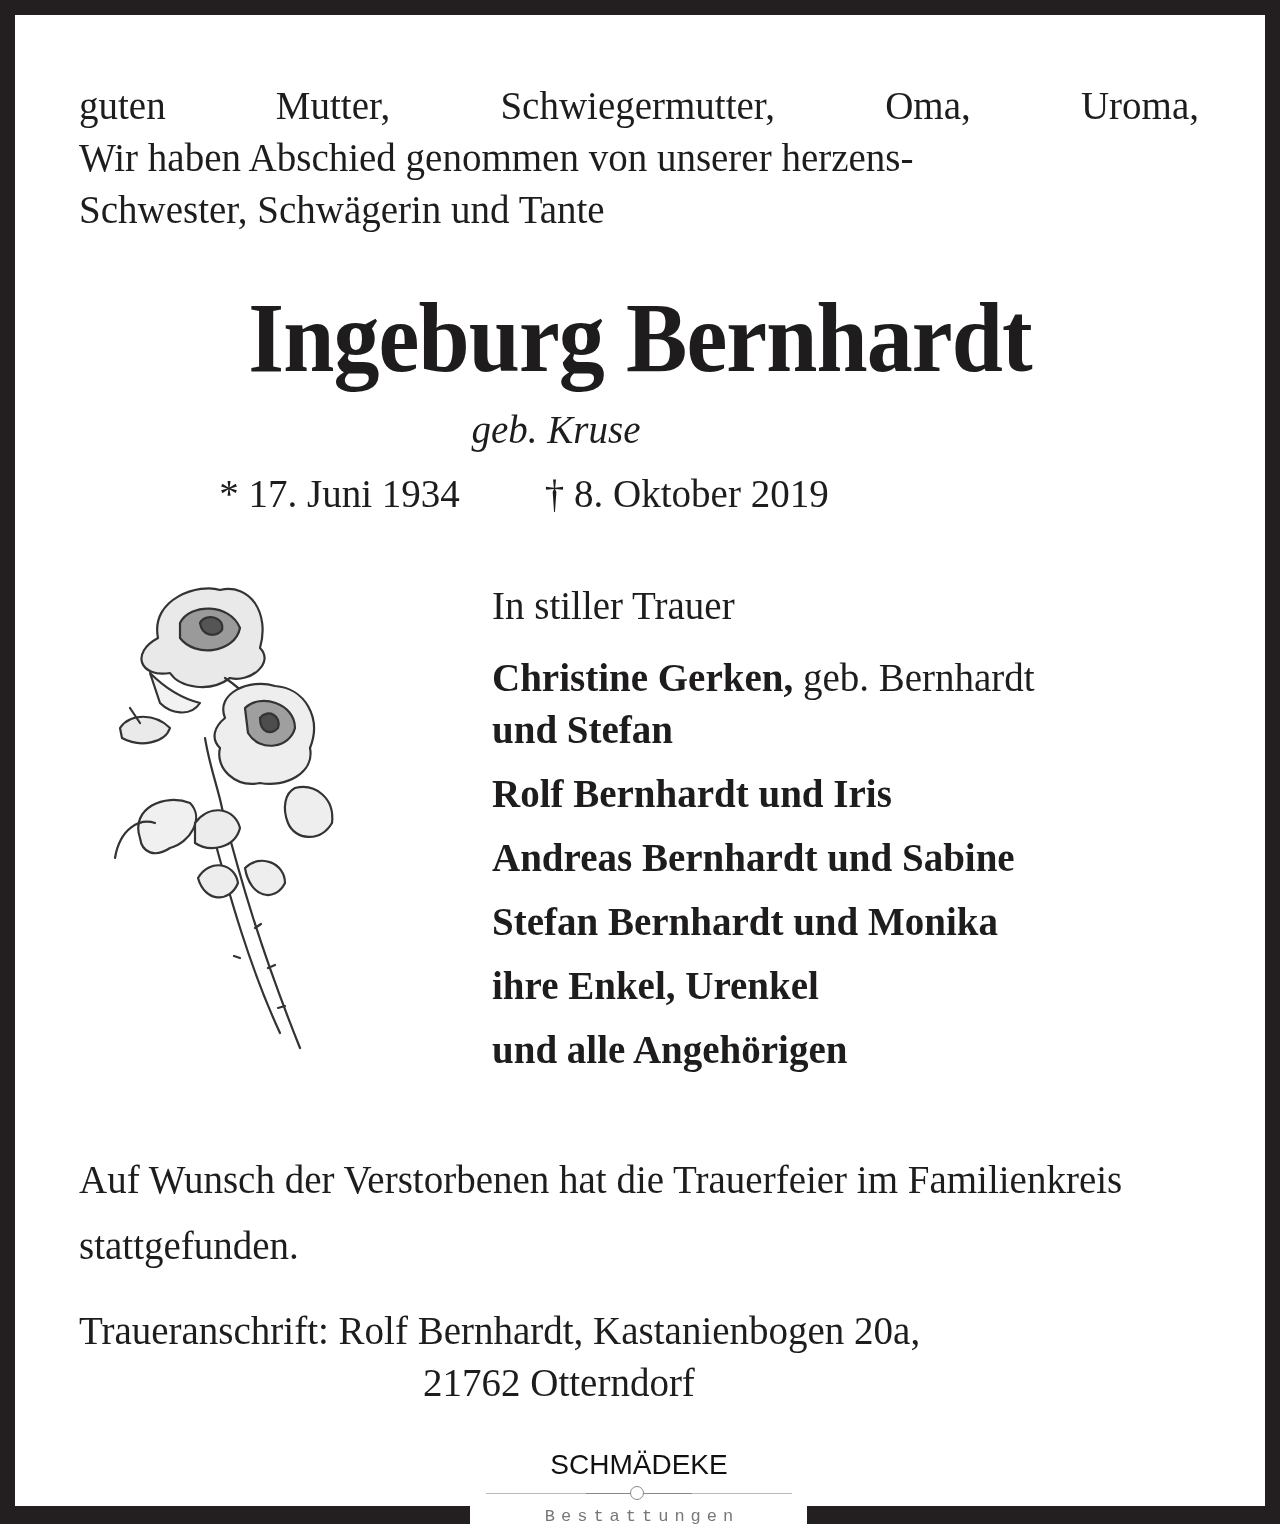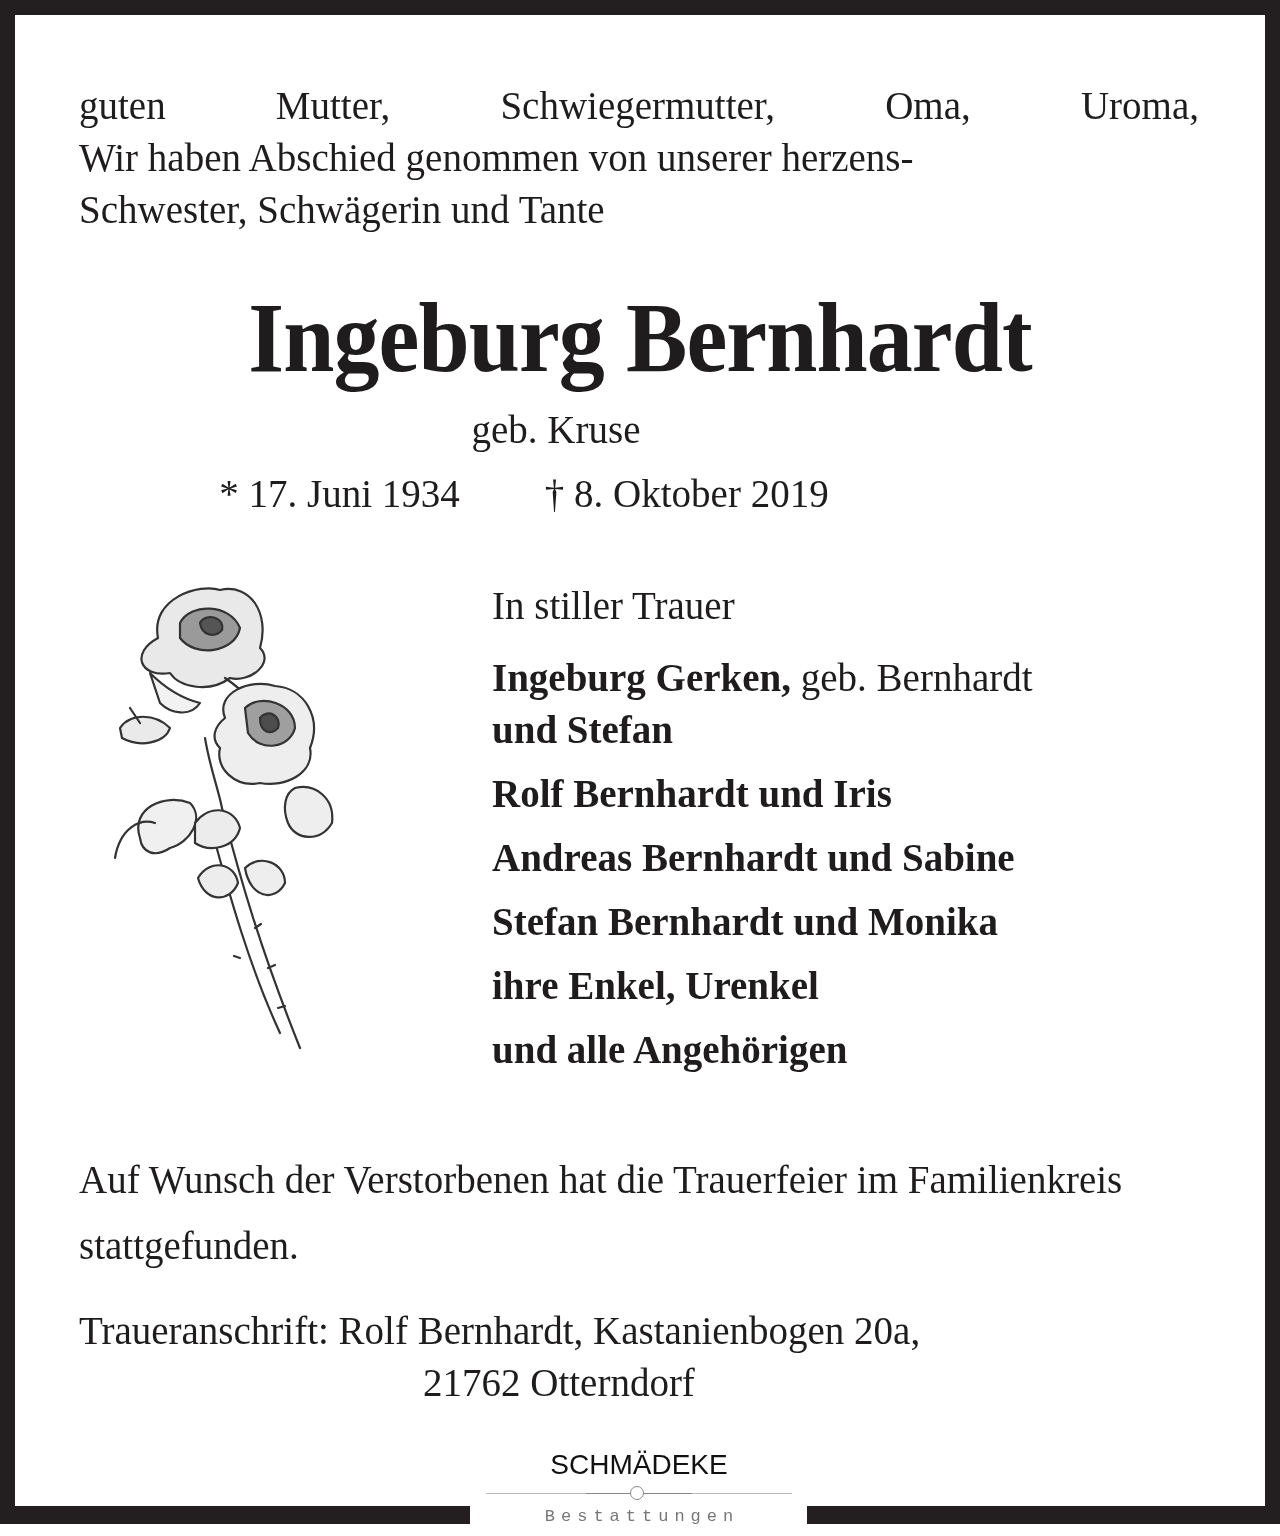--- a/index.html
+++ b/index.html
@@ -11,21 +11,21 @@
   .frame-bottom-left { position: absolute; left: 0; top: 1506px; width: 470px; height: 18px; background: #231f20; }
   .frame-bottom-right { position: absolute; left: 807px; top: 1506px; width: 473px; height: 18px; background: #231f20; }
 
   .intro { position: absolute; left: 79px; top: 80px; width: 1120px; font-size: 39px; line-height: 52px;
            text-align: justify; text-align-last: left; }
   .intro .line { display: block; }
   .intro .line.justify { text-align: justify; text-align-last: justify; }
 
   .name { position: absolute; left: 0; top: 278px; width: 1280px; text-align: center;
           font-size: 100px; font-weight: bold; letter-spacing: -1px; line-height: 120px; transform: scaleX(0.92); }
-  .maiden { position: absolute; left: 0; top: 406px; width: 1112px; text-align: center; font-size: 39px; line-height: 48px; }
+  .maiden { position: absolute; left: 0; top: 406px; width: 1112px; text-align: center; font-size: 39px; line-height: 48px; font-style: italic; }
   .dates { position: absolute; left: 0; top: 470px; width: 1048px; text-align: center; font-size: 39px; line-height: 48px; }
   .dates span { display: inline-block; }
   .dates .birth { margin-right: 85px; }
 
   .rose { position: absolute; left: 110px; top: 578px; width: 240px; height: 480px; }
 
   .mourners { position: absolute; left: 492px; top: 582px; width: 720px; font-size: 39px; }
   .mourners .heading { line-height: 48px; margin-bottom: 22px; }
   .mourners .entry { font-weight: bold; line-height: 52px; margin-bottom: 12px; }
   .mourners .entry .light { font-weight: normal; }
@@ -97,21 +97,21 @@
       <path d="M5 280 C 10 250, 30 240, 45 245"></path>
 
       <path d="M145 350 l 6 -4 M 158 390 l 7 -3 M 130 380 l -6 -2 M 168 430 l 7 -2"></path>
     </g>
   </svg>
 </div>
 
 <div class="mourners">
   <div class="heading">In stiller Trauer</div>
   <div class="entry">
-    <span>Ingeburg Gerken,</span><span class="light"> geb. Bernhardt</span><br>
+    <span>Christine Gerken,</span><span class="light"> geb. Bernhardt</span><br>
     <span>und Stefan</span>
   </div>
   <div class="entry single">Rolf Bernhardt und Iris</div>
   <div class="entry single">Andreas Bernhardt und Sabine</div>
   <div class="entry single">Stefan Bernhardt und Monika</div>
   <div class="entry single">ihre Enkel, Urenkel</div>
   <div class="entry single">und alle Angehörigen</div>
 </div>
 
 <div class="notice">Auf Wunsch der Verstorbenen hat die Trauerfeier im Familienkreis stattgefunden.</div>

